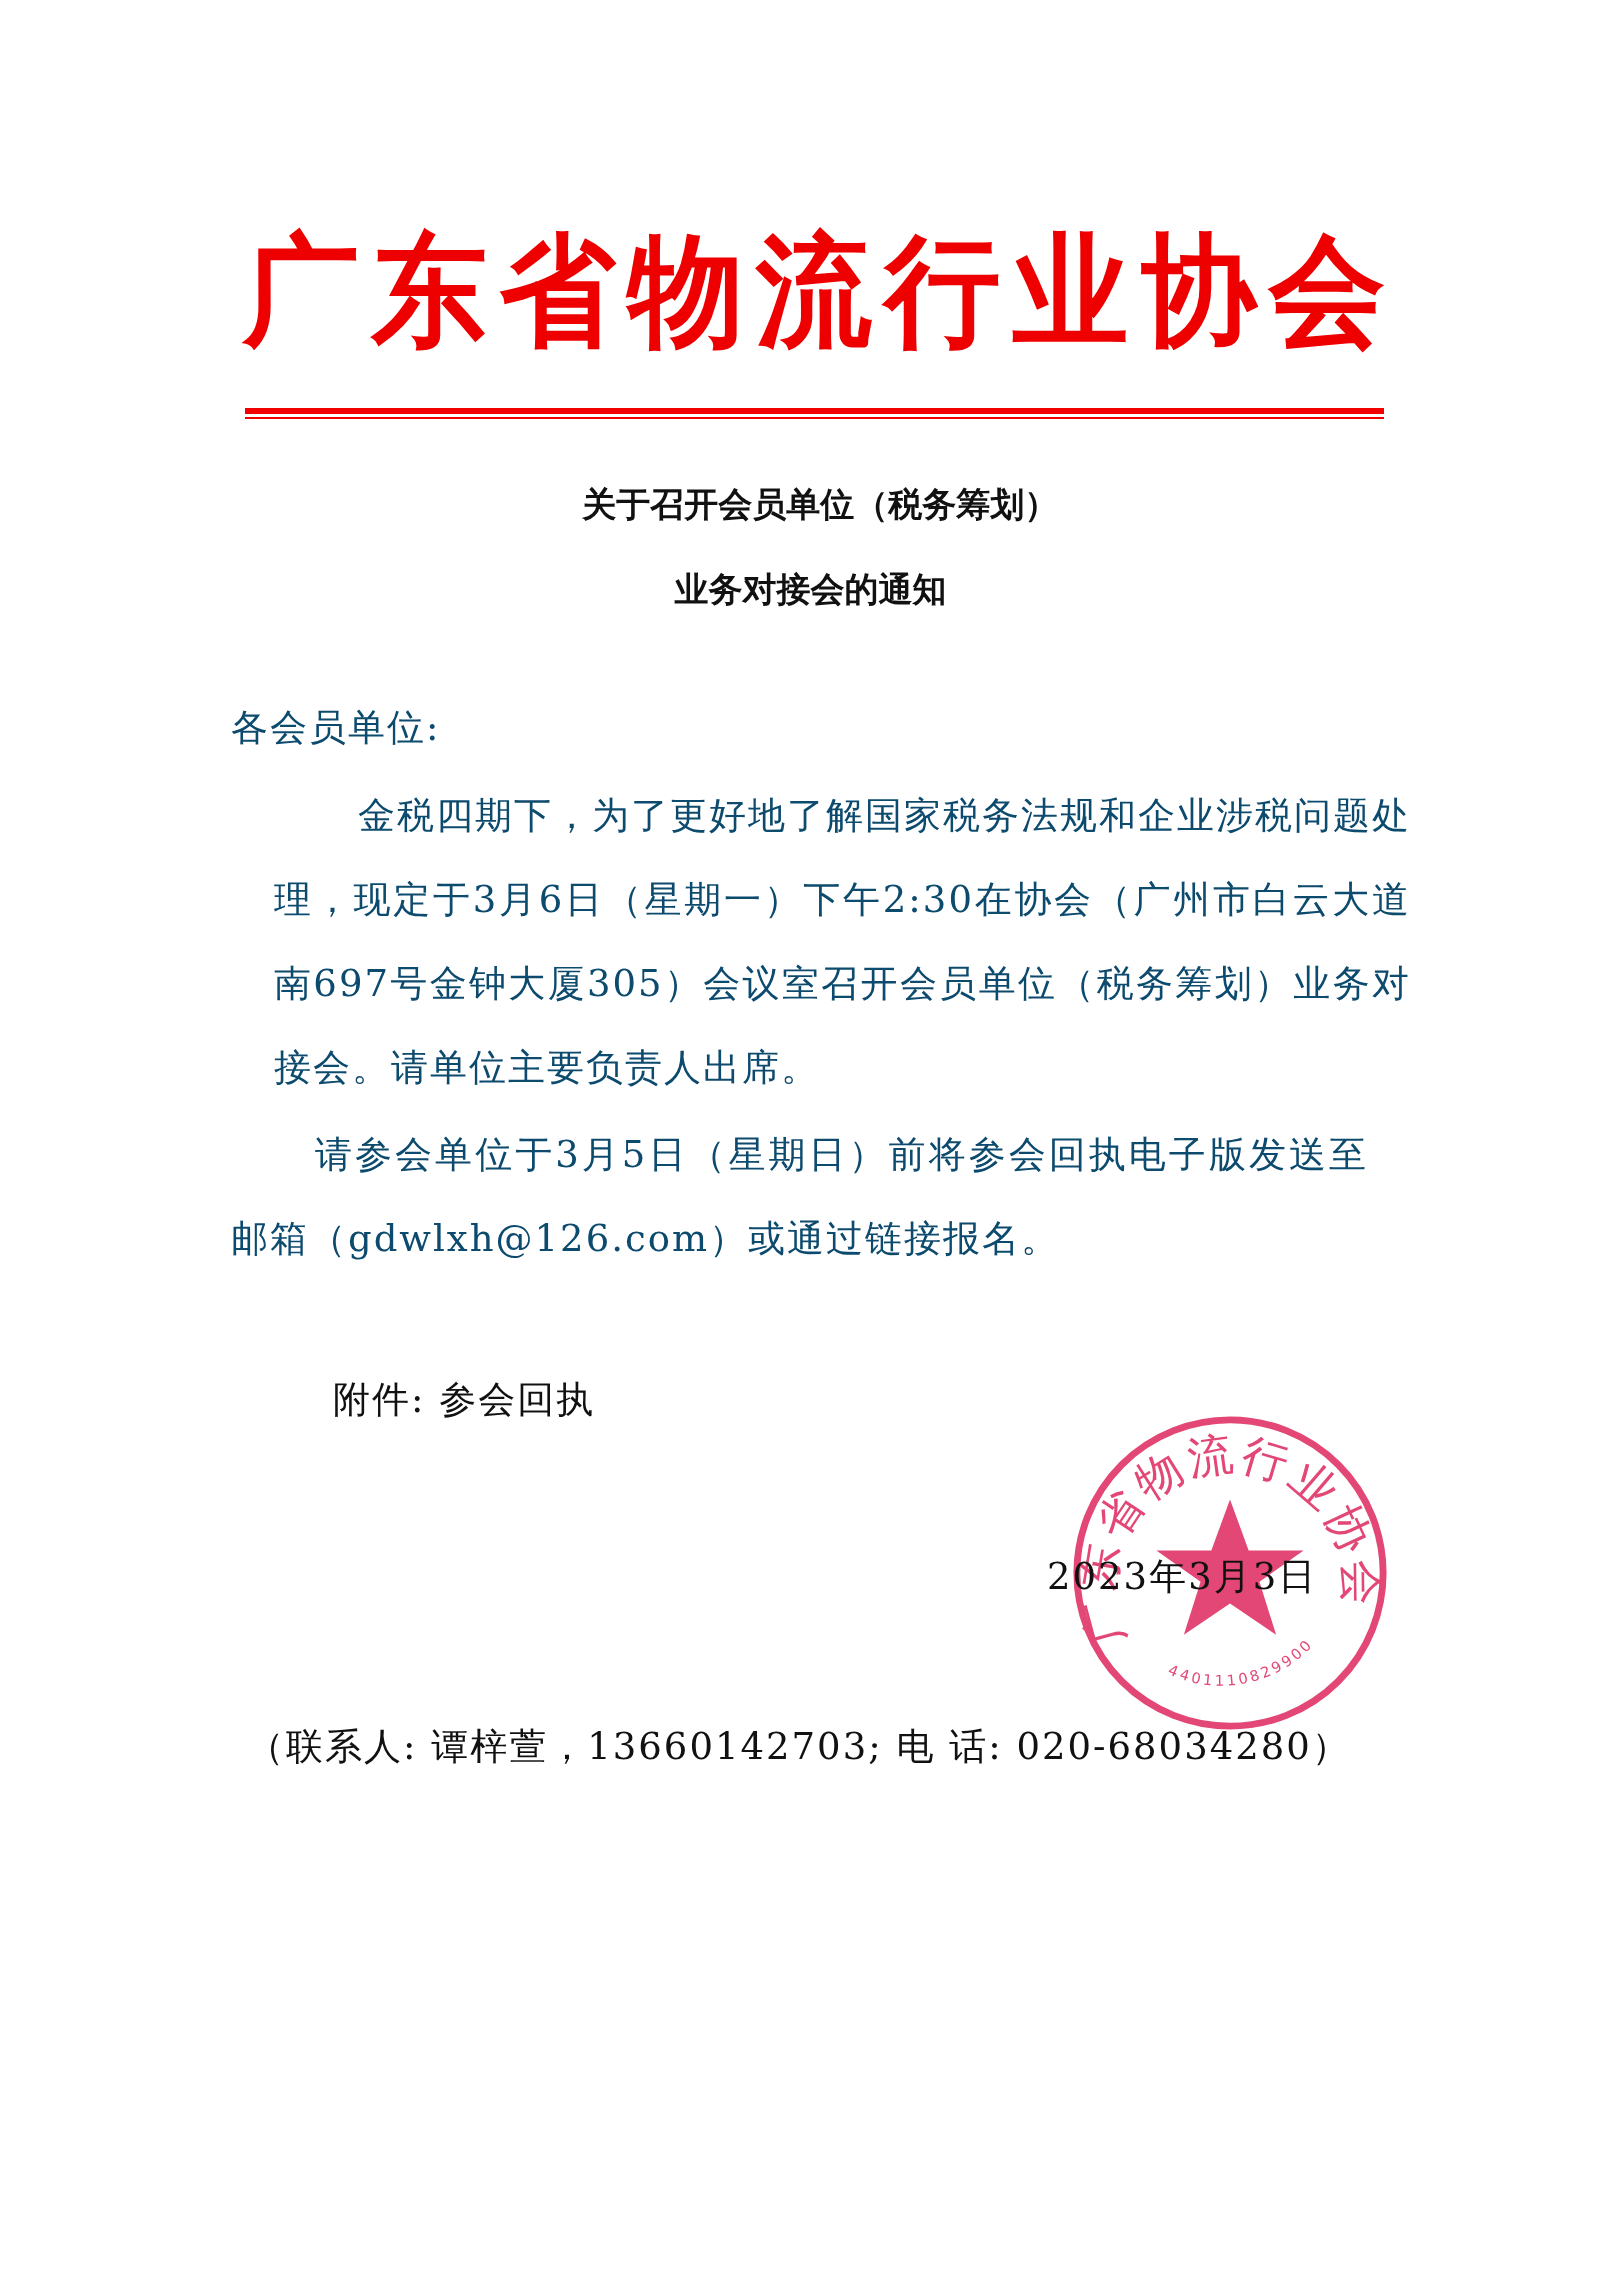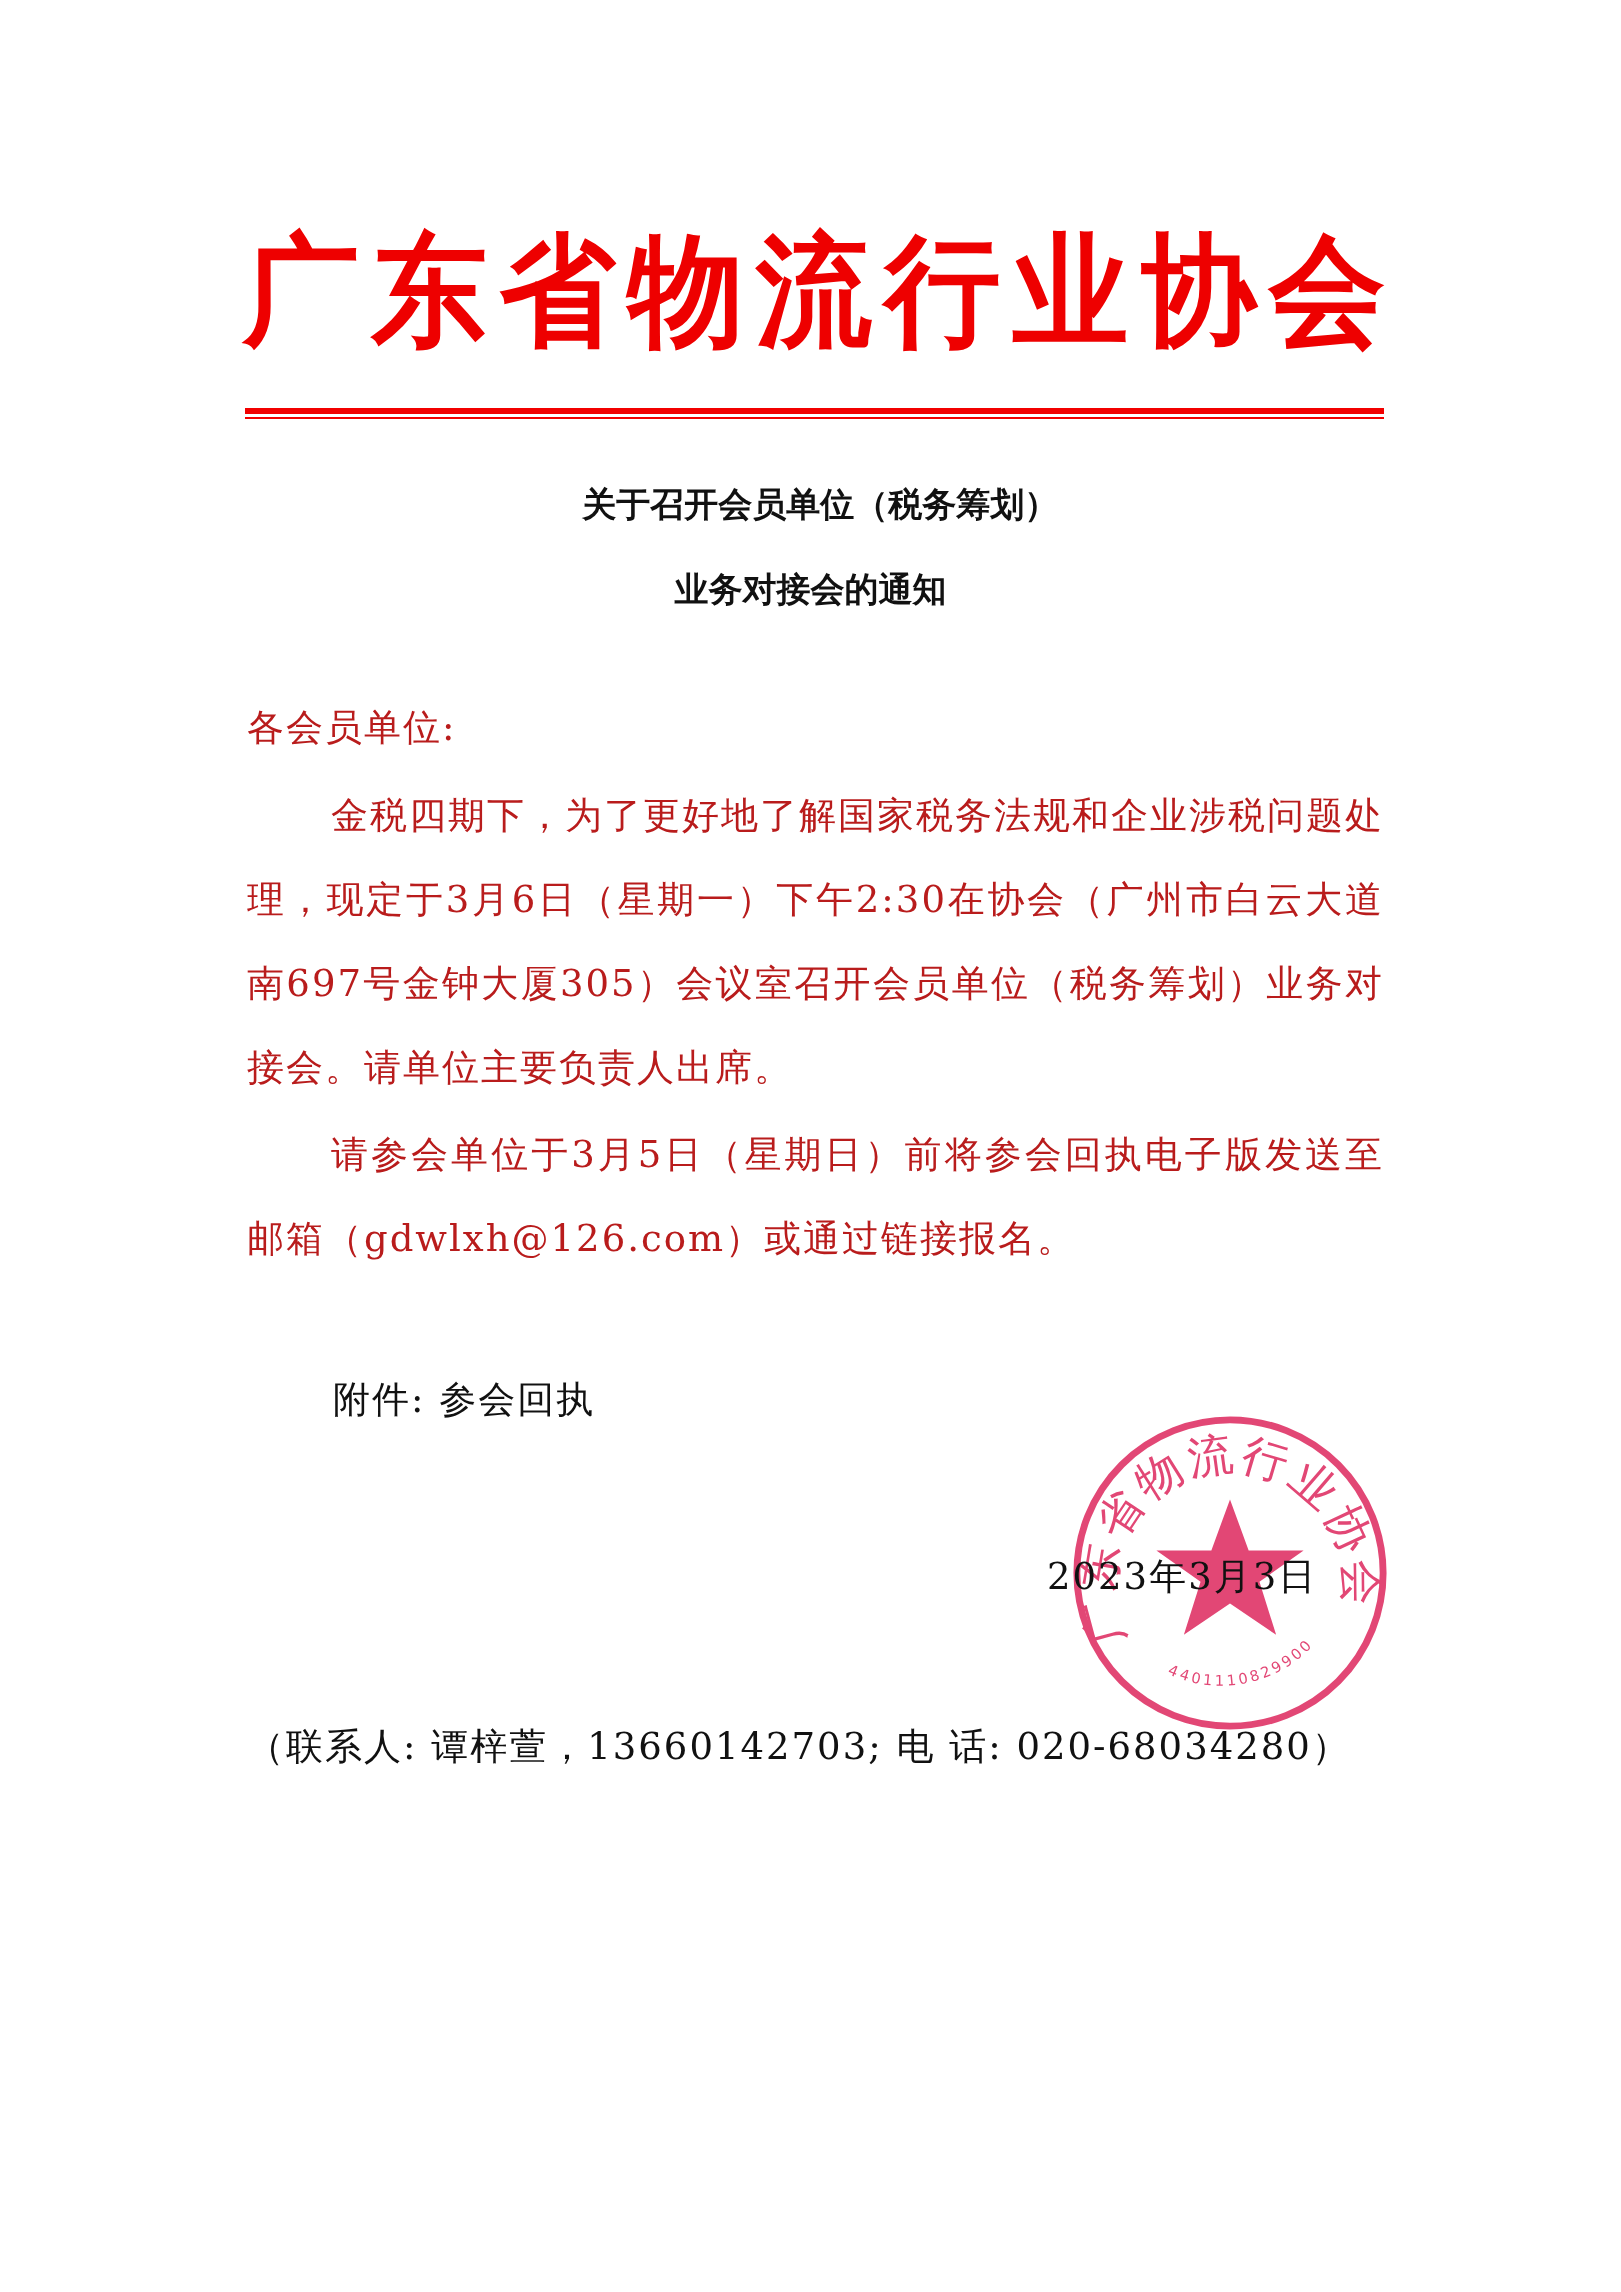--- a/index.html
+++ b/index.html
@@ -55,29 +55,29 @@
       text-align: center;
       font-family: "DejaVu Sans", "Liberation Sans", sans-serif;
       font-weight: bold;
       font-size: 34px;
       color: #111;
     }
     .doc-title.l1 { top: 482px; padding-left: 19.6px; box-sizing: border-box; }
     .doc-title.l2 { top: 567px; }
     .para {
       position: absolute;
-      left: 247px;
+      left: 231px;
       width: 1137px;
       font-size: 37px;
       line-height: 84px;
       letter-spacing: 2px;
-      color: #b91c1c;
+      color: #0c4a6e;
     }
     .salutation { top: 686px; }
-    .body-p1 { top: 774px; text-indent: 84px; text-align: justify; }
+    .body-p1 { top: 774px; text-indent: 84px; text-align: justify; margin-left: 43px; }
     .body-p2 { top: 1113px; text-indent: 84px; text-align: justify; }
     .attachment {
       position: absolute;
       left: 333px;
       top: 1370px;
       font-size: 37px;
       line-height: 59px;
       letter-spacing: 2px;
       text-align: center;
     }

